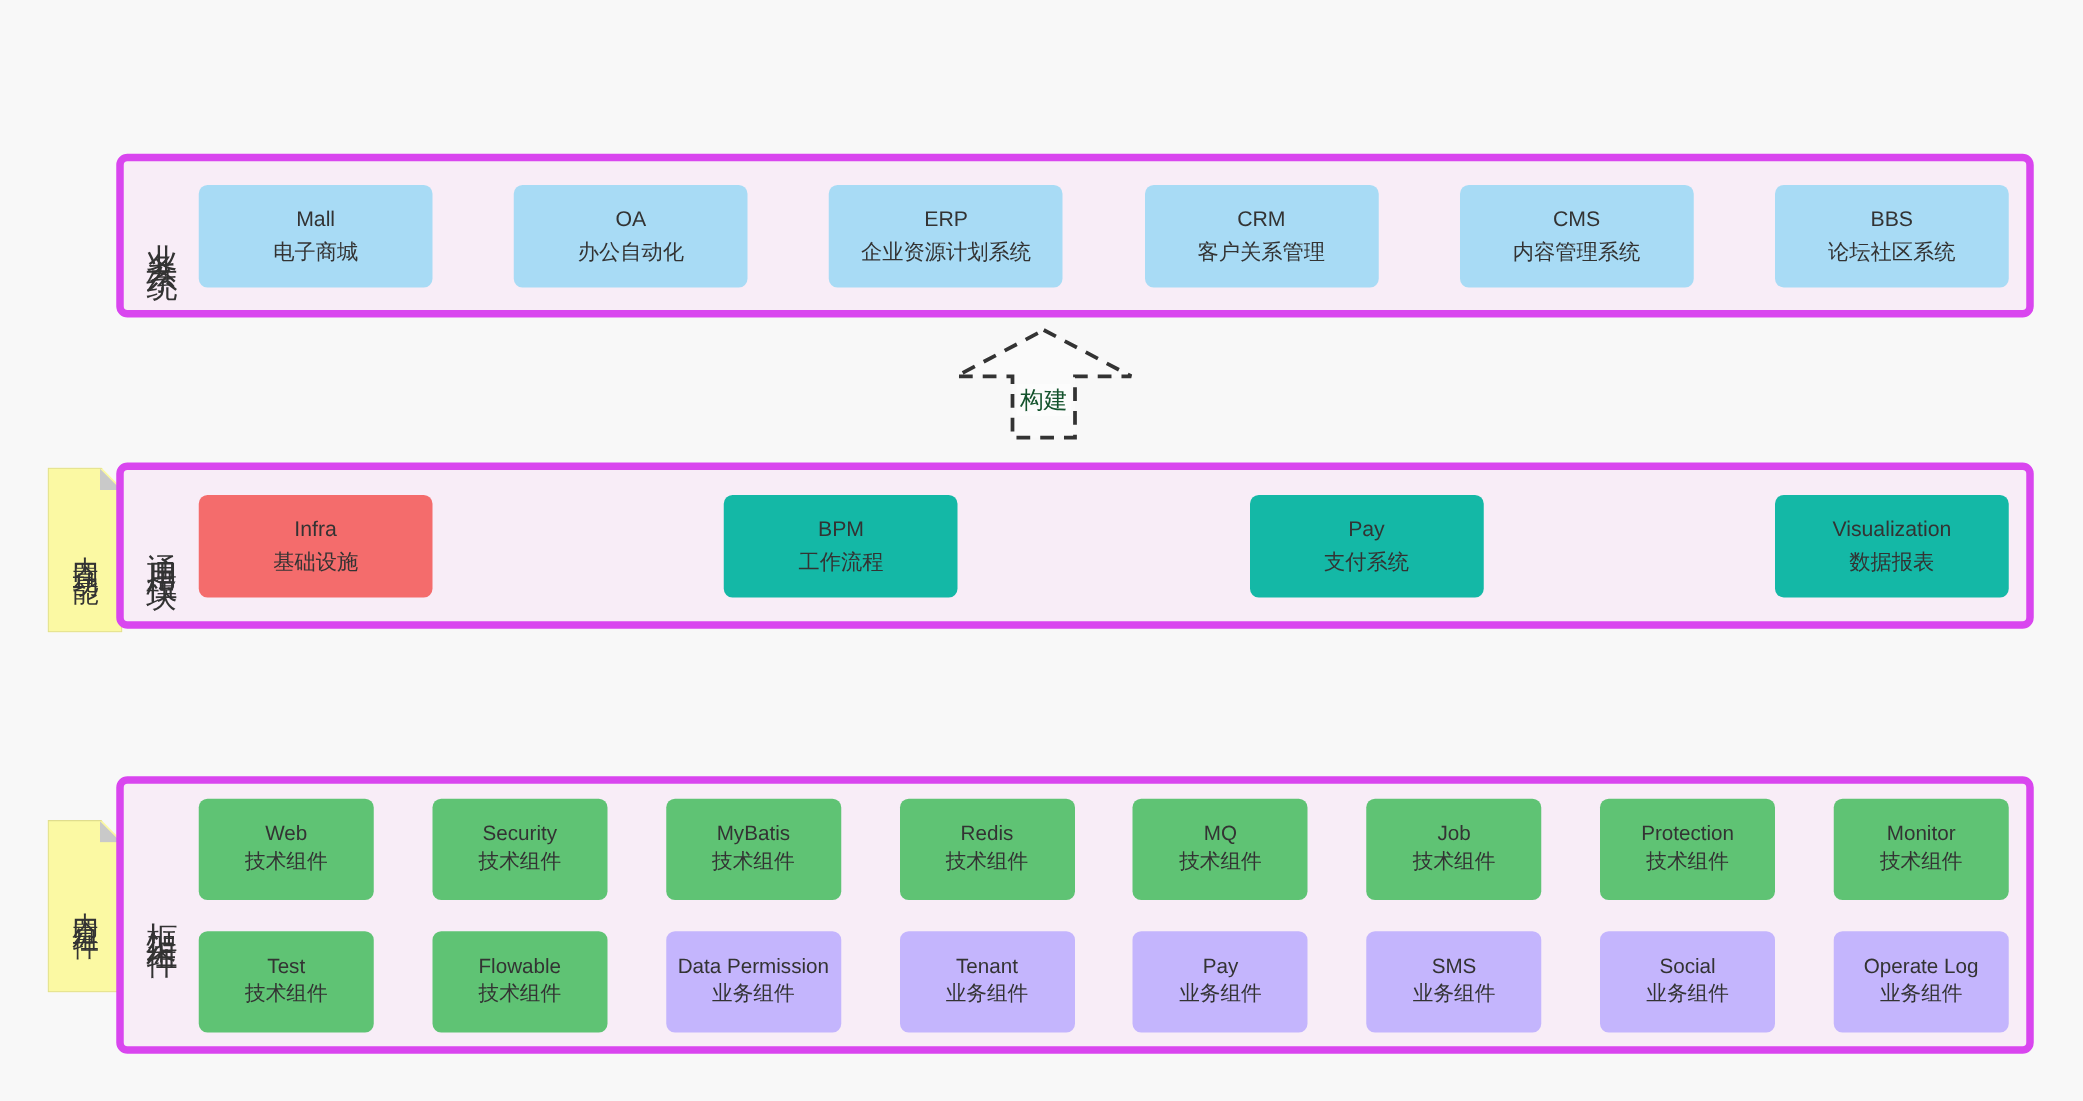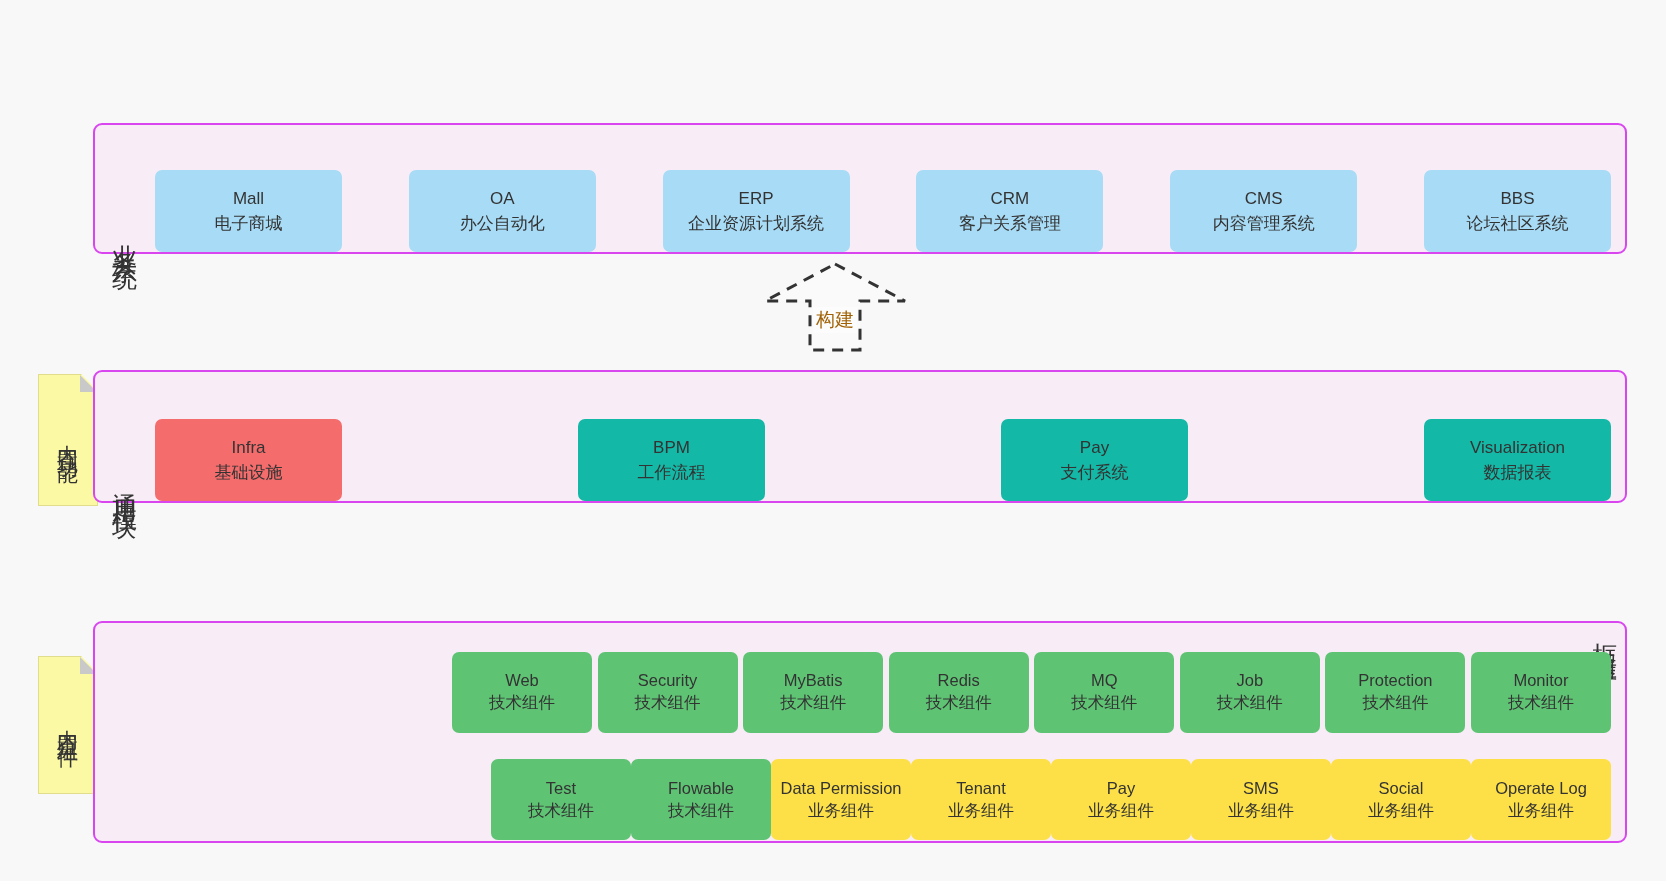--- a/index.html
+++ b/index.html
@@ -31,27 +31,27 @@
     font-size:21px;letter-spacing:6px;line-height:1;color:#333;white-space:nowrap;
   }
   .sticky.s1{top:374px;height:130px;}
   .sticky.s2{top:656px;height:136px;}
 
   
   .band{
     position:absolute;left:93px;width:1534px;
     box-sizing:border-box;
     background:#f8edf7;
-    border:2px solid #d946ef;
+    border:6px solid #d946ef;
     border-radius:9px;
-    display:flex;align-items:flex-end;
+    display:flex;align-items:center;
   }
   .band.b1{top:123px;height:131px;}
   .band.b2{top:370px;height:133px;}
-  .band.b3{top:621px;height:222px;flex-direction:column;}
+  .band.b3{top:621px;height:222px;}
   .v-label{
     writing-mode:vertical-rl;text-orientation:upright;
     font-size:25px;letter-spacing:7px;line-height:1;
     color:#333;margin:0 8px 0 17px;white-space:nowrap;flex:0 0 auto;
   }
   .boxes{
     flex:1;display:flex;justify-content:space-between;align-items:center;
     padding:0 14px 0 10px;
   }
   .rows{flex:1;display:flex;flex-direction:column;gap:25px;padding:0 14px 0 10px;}
@@ -61,28 +61,28 @@
     width:187px;height:82px;border-radius:7px;
     display:flex;flex-direction:column;justify-content:center;align-items:center;
     text-align:center;font-size:17px;line-height:1.5;color:#333;
     flex:0 0 auto;
   }
   .rows .box{width:140px;height:81px;font-size:16.5px;line-height:1.32;}
   .box.blue{background:#a8dbf5;}
   .box.red{background:#f46c6c;}
   .box.pink{background:#14b8a6;}
   .box.green{background:#5fc374;}
-  .box.light-green{background:#fde047;}
+  .box.light-green{background:#c4b5fd;}
 
   
   .block-arrow{position:absolute;width:150px;height:92px;}
   .block-arrow svg{display:block;width:100%;height:100%;}
   .block-arrow .a-label{
     position:absolute;left:50%;top:46px;transform:translateX(-50%);
-    font-size:19px;color:#a16207;background:#fcfcfc;padding:0 3px;white-space:nowrap;
+    font-size:19px;color:#14532d;background:#fcfcfc;padding:0 3px;white-space:nowrap;
   }
   .arrow-1{left:760px;top:261px;}
   .arrow-2{left:772px;top:511px;}
 </style>
 </head>
 <body>
 
 <div class="page">
 
   <div class="sticky s1">
@@ -184,21 +184,21 @@
           </div>
           <div class="box green">
             <div>Protection</div>
             <div>技术组件</div>
           </div>
           <div class="box green">
             <div>Monitor</div>
             <div>技术组件</div>
           </div>
         </div>
-      <div class="boxes" style="padding:0;margin-left:39px;">
+      <div class="boxes" style="padding:0;">
           <div class="box green">
             <div>Test</div>
             <div>技术组件</div>
           </div>
           <div class="box green">
             <div>Flowable</div>
             <div>技术组件</div>
           </div>
           <div class="box light-green">
             <div>Data Permission</div>

